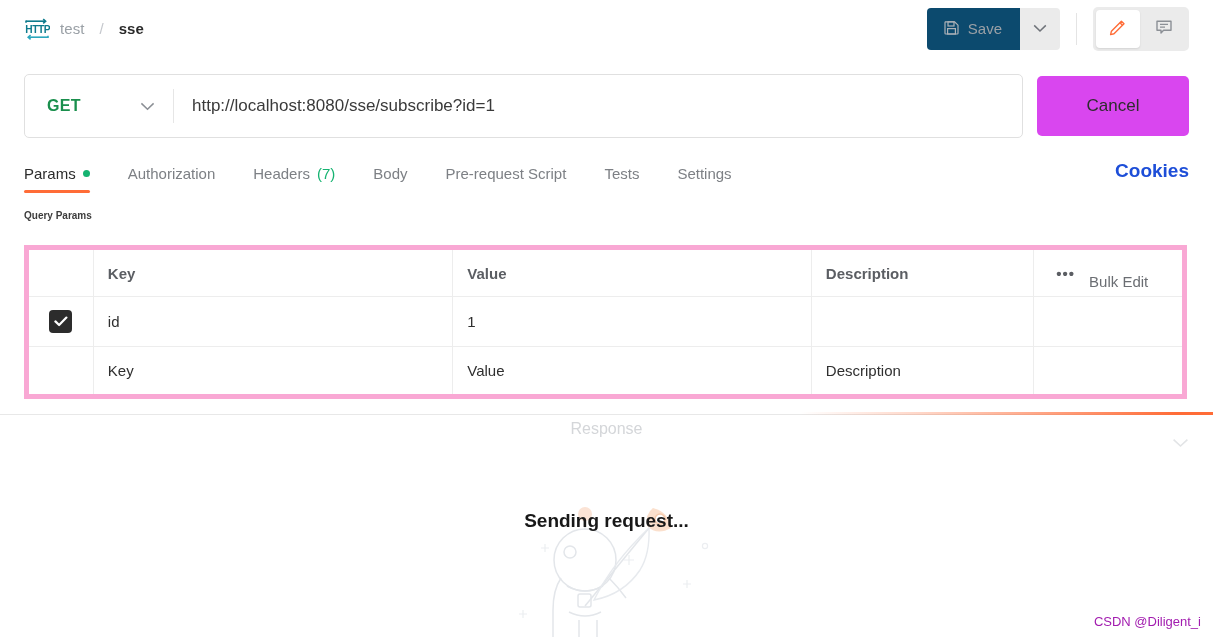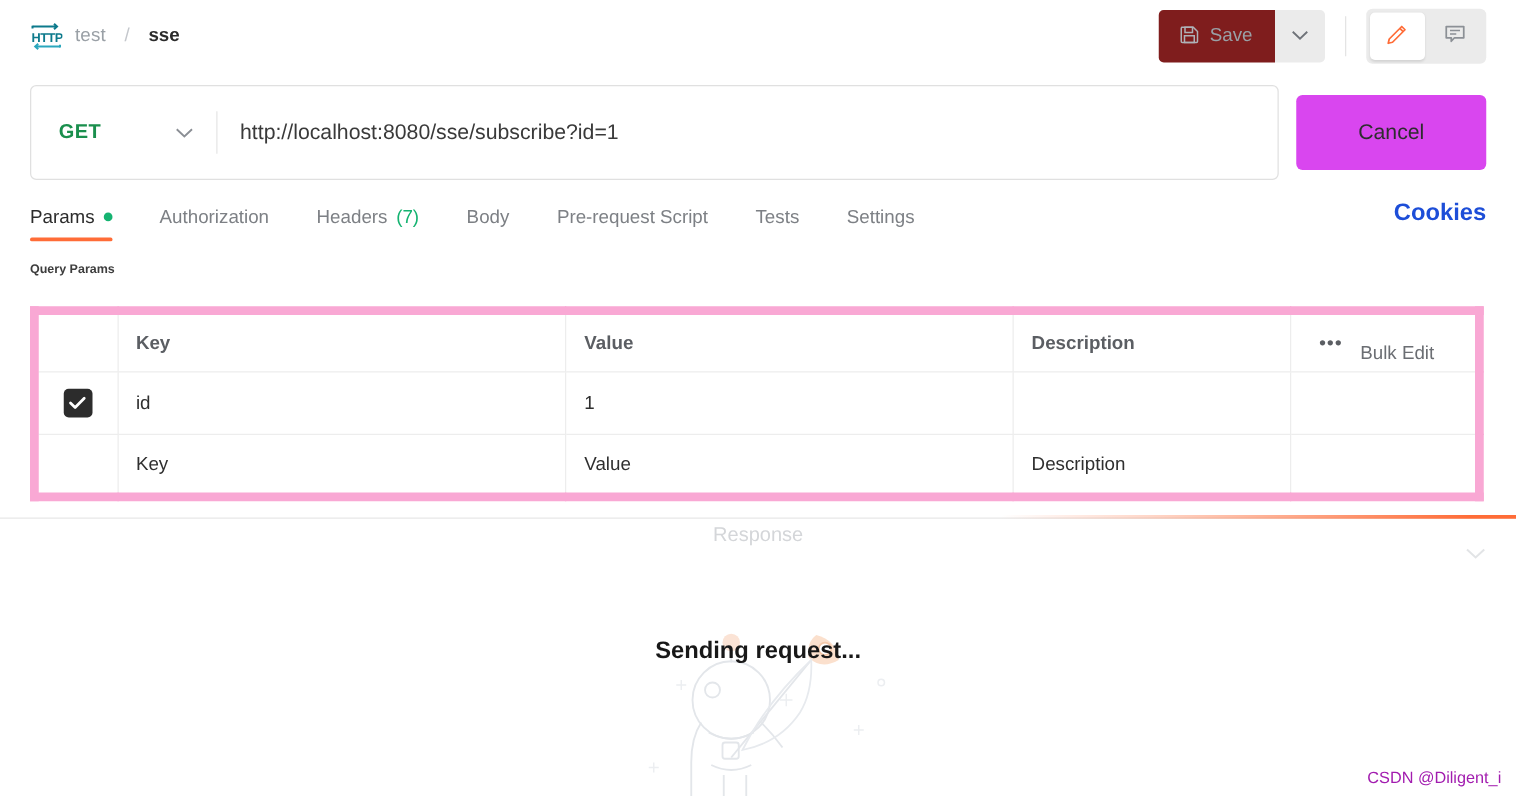--- a/index.html
+++ b/index.html
@@ -22,21 +22,21 @@
   .crumb-sep { font-size: 15px; color: #c4c7cc; margin: 0 5px; }
   .crumb-current { font-size: 15px; color: #2b2b2b; font-weight: bold; }
 
   .topbar-right {
     margin-left: auto; display: flex; align-items: center;
     padding-right: 24px; gap: 0;
   }
   .save-group { display: flex; align-items: stretch; }
   .save-btn {
     display: flex; align-items: center; gap: 8px;
-    background: #7f1d1d; border: none; border-radius: 4px 0 0 4px;
+    background: #0c4a6e; border: none; border-radius: 4px 0 0 4px;
     height: 42px; padding: 0 18px 0 16px; cursor: pointer;
   }
   .save-btn .lbl { font-size: 15px; color: #9aa0a6; }
   .save-caret {
     background: #ebebeb; border: none; border-radius: 0 4px 4px 0;
     width: 40px; height: 42px; display: flex; align-items: center;
     justify-content: center; cursor: pointer;
   }
   .divider-v { width: 1px; height: 32px; background: #e4e4e4; margin: 0 16px; }
   .icon-pill {
@@ -50,21 +50,21 @@
   }
   .pill-btn.active { background: #ffffff; box-shadow: 0 1px 2px rgba(0,0,0,.10); }
 
   
   .urlrow {
     position: absolute; left: 24px; top: 76px;
     width: 1165px; height: 60px;
     display: flex; align-items: center; gap: 14px;
   }
   .url-box {
-    flex: 1; height: 76px; border: 1px solid #e0e0e0; border-radius: 5px;
+    flex: 1; height: 64px; border: 1px solid #e0e0e0; border-radius: 5px;
     display: flex; align-items: center; background: #fff;
   }
   .method-sel {
     display: flex; align-items: center; gap: 0; height: 100%;
     padding: 0 18px 0 22px; cursor: pointer; min-width: 148px;
   }
   .method-label { font-size: 16px; font-weight: bold; color: #1a8f4d; letter-spacing: .3px; }
   .method-caret { margin-left: auto; display: flex; align-items: center; }
   .method-div { width: 1px; height: 34px; background: #e6e6e6; }
   .url-input {
@@ -100,21 +100,21 @@
     font-weight: bold; padding-bottom: 11px;
   }
 
   
   .section-title {
     position: absolute; left: 24px; top: 210px;
     font-size: 10px; font-weight: bold; color: #3d3d3d;
   }
   .ptable {
     position: absolute; left: 24px; top: 245px;
-    width: 1163px; border: 7px solid #f9a8d4; border-collapse: collapse;
+    width: 1163px; border: 5px solid #f9a8d4; border-collapse: collapse;
     background: #fff;
   }
   .ptable td, .ptable th {
     border: 1px solid #ededed; border-collapse: collapse;
     text-align: left; font-weight: normal;
   }
   .col-chk { width: 67px; }
   .col-key { width: 361px; }
   .col-val { width: 360px; }
   .col-desc { width: 223px; }

